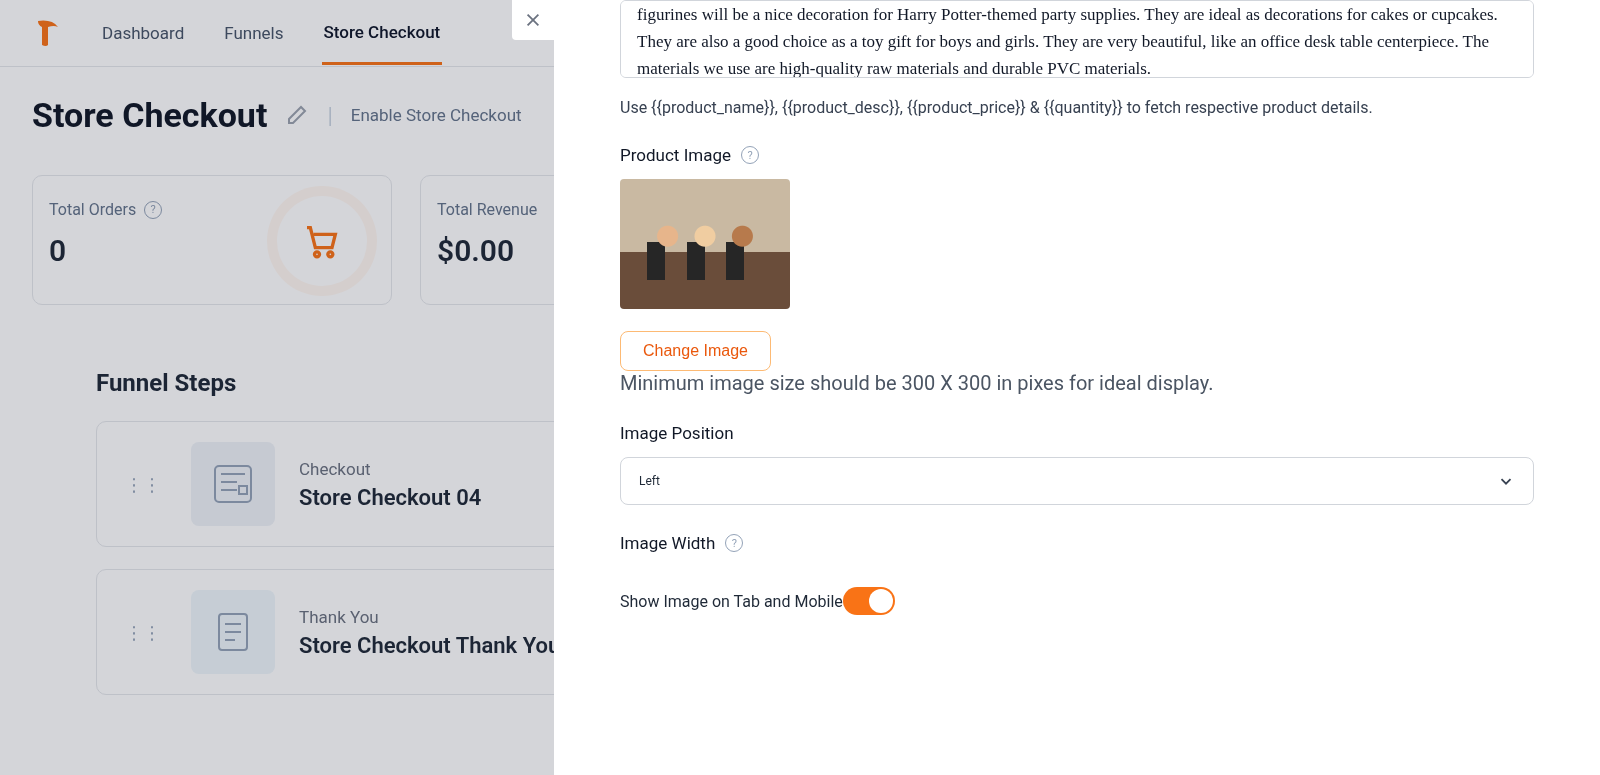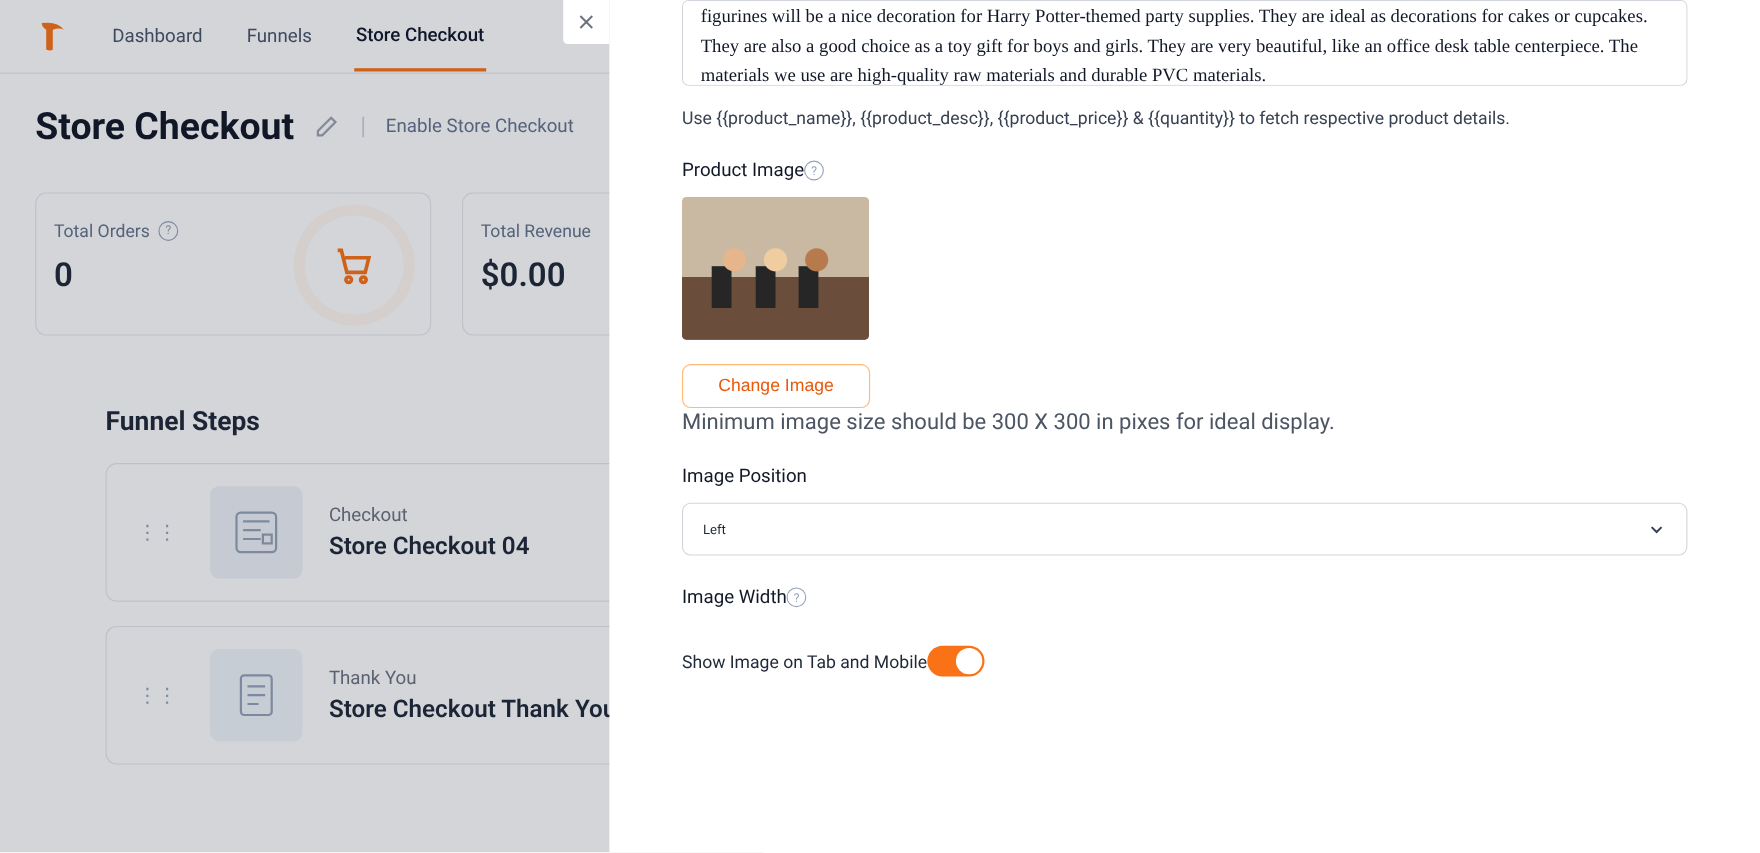--- a/index.html
+++ b/index.html
@@ -112,21 +112,21 @@
     font-size:17px; line-height:1.6; font-family: Georgia, 'Times New Roman', serif;
     padding:0 16px 12px 16px;
     height:78px;
     overflow-y:scroll;
     color:#111827;
     resize:none;
   }
   .hint { font-size:16px; color:#374151; margin-top:16px; }
 
   .field { margin-top:28px; }
-  .label-row { font-size:17px; color:#111827; display:flex; align-items:center; }
+  .label-row { font-size:17px; color:#111827; display:flex; align-items:center; gap:10px; }
 
   .checkbox {
     width:22px; height:22px; border-radius:6px;
     background:#f97316; display:inline-flex; align-items:center; justify-content:center;
     margin-right:14px; cursor:pointer;
   }
   .checkbox svg { width:14px; height:14px; stroke:#fff; stroke-width:3; fill:none; }
   .check-row { display:flex; align-items:center; margin-top:26px; }
   .check-row span.lbl { font-size:17px; }
 
@@ -139,21 +139,21 @@
       radial-gradient(circle at 72% 44%, #b77a4c 0 10px, transparent 11px),
       linear-gradient(#262626,#262626) 18% 68%/18px 38px no-repeat,
       linear-gradient(#262626,#262626) 44% 68%/18px 38px no-repeat,
       linear-gradient(#262626,#262626) 70% 68%/18px 38px no-repeat,
       linear-gradient(to bottom, #c9b9a2 0 56%, #6a4d3a 56% 100%);
   }
 
   .btn-outline {
     margin-top:22px;
     border:1px solid #fdba74; color:#ea580c; background:#fff;
-    padding:10px 32px; border-radius:8px; font-size:16px; cursor:pointer;
+    padding:10px 22px; border-radius:8px; font-size:16px; cursor:pointer;
   }
   .small-hint { font-size:20px; color:#4b5563; margin-top:0; }
 
   .select {
     margin-top:14px; width:100%;
     border:1px solid #d1d5db; border-radius:8px;
     padding:14px 18px; font-size:12px;
     display:flex; align-items:center; justify-content:space-between;
     cursor:pointer;
   }

